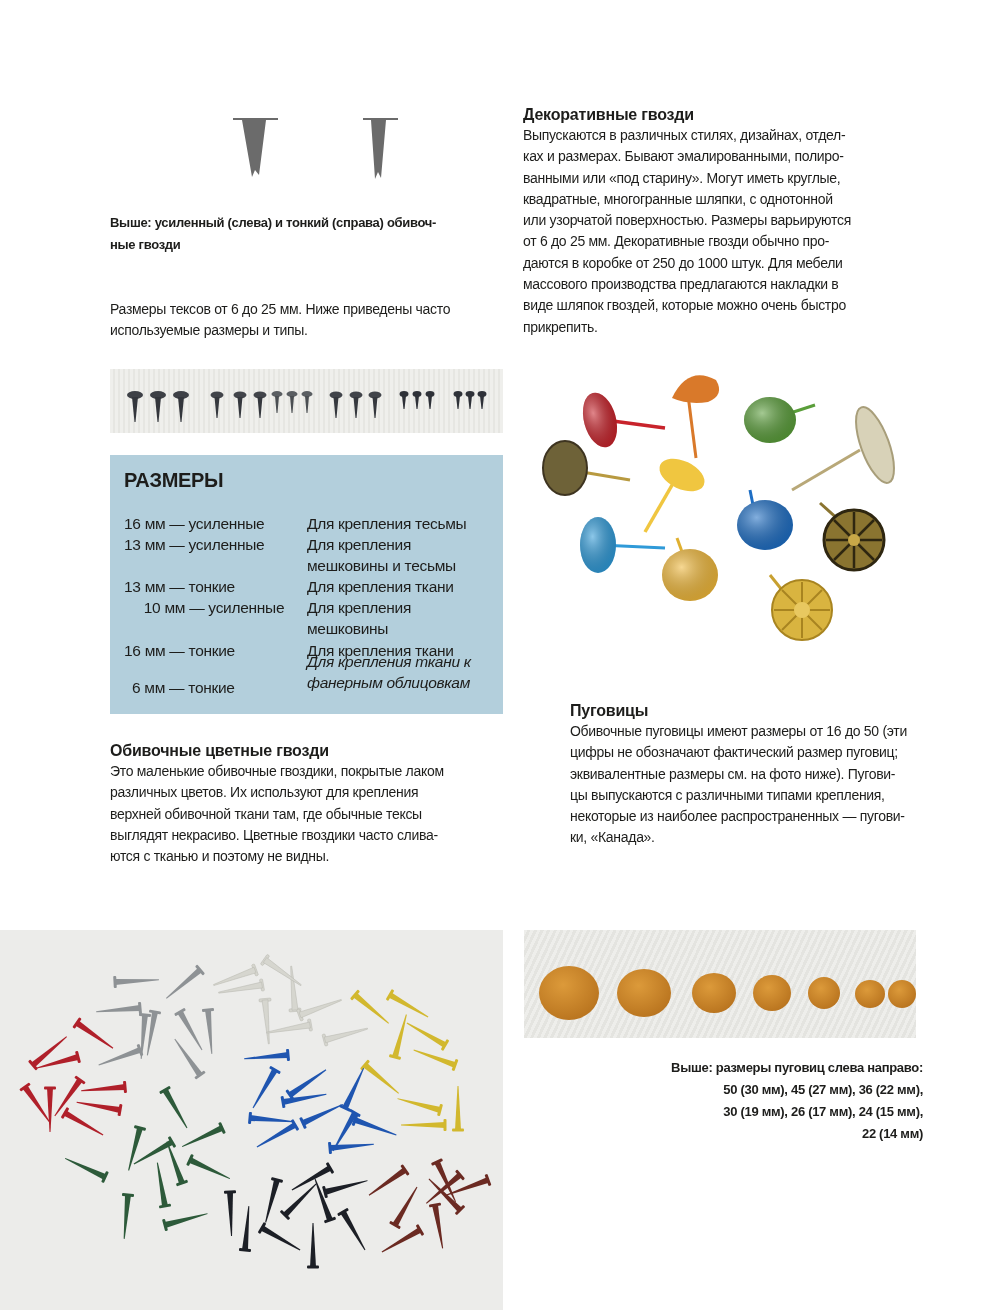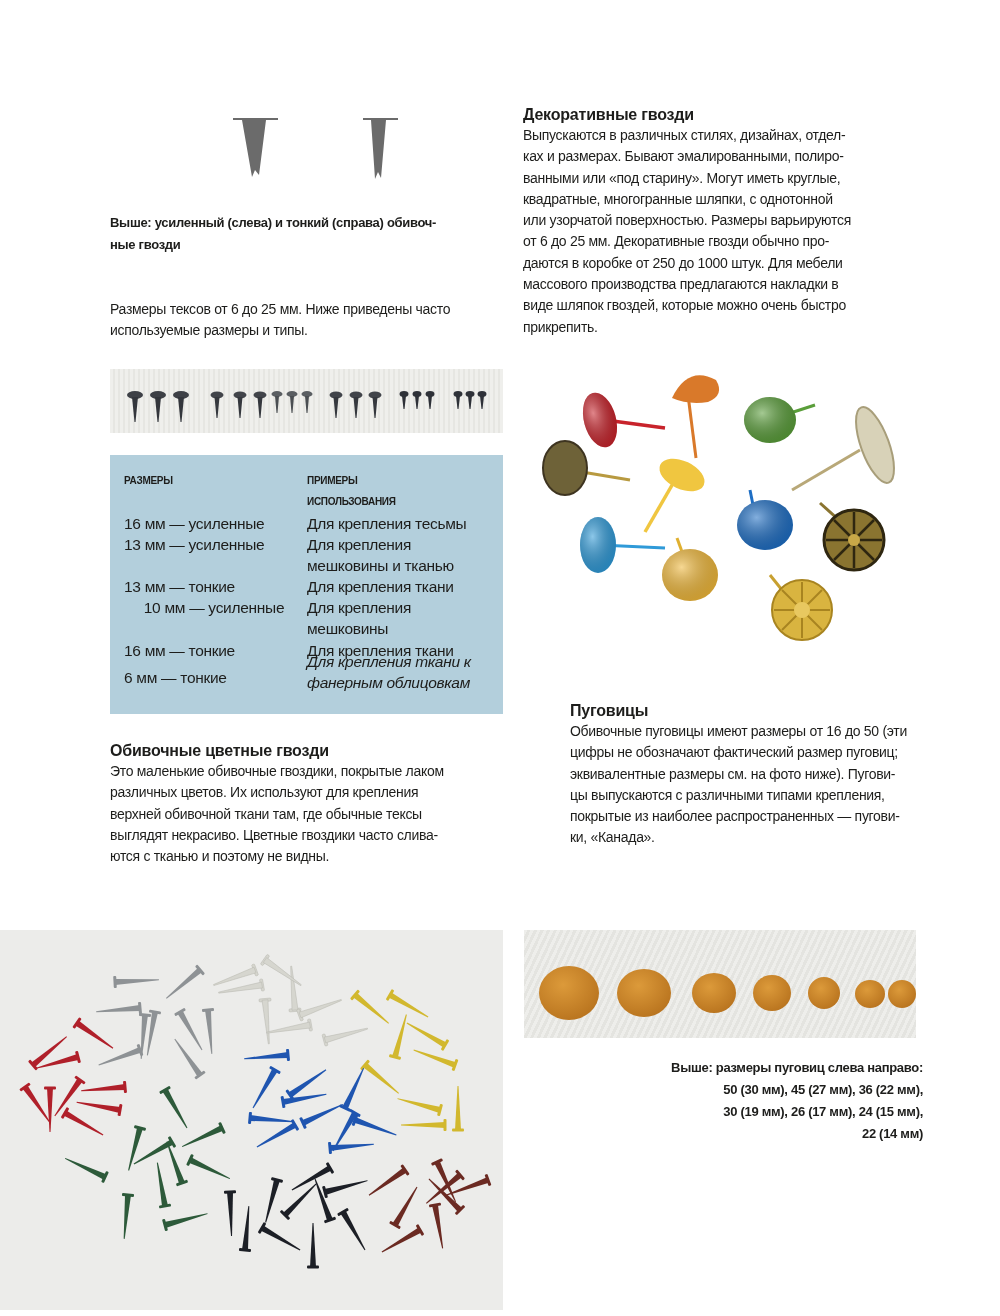--- a/index.html
+++ b/index.html
@@ -18,21 +18,21 @@
   .diag { left:230px; top:115px; width:170px; height:70px; }
 
   
   .tacks-strip { left:110px; top:369px; width:393px; height:64px;
     background:repeating-linear-gradient(90deg,#efefec 0 3px,#e6e6e2 3px 5px); }
 
   
   .sizes-box { left:110px; top:455px; width:393px; height:259px; background:#b3cfdc; }
   .sizes-box .col1 { position:absolute; left:14px; width:180px; }
   .sizes-box .col2 { position:absolute; left:197px; width:190px; }
-  .tbl-head { font-weight:bold; font-size:10px; line-height:21px; letter-spacing:-0.3px; }
+  .tbl-head { font-weight:bold; font-size:20px; line-height:21px; letter-spacing:-0.3px; }
   .tbl-cell { font-size:15.5px; line-height:21.3px; letter-spacing:-0.3px; }
 
   
   .deco-photo { left:520px; top:360px; width:420px; height:330px; background:#ffffff; }
 
   
   .color-photo { left:0; top:930px; width:503px; height:380px; background:#ececea; }
 
   
   .buttons-strip { left:524px; top:930px; width:392px; height:108px;
@@ -100,47 +100,43 @@
       <use href="#tackXS" x="307" y="25"></use>
       <use href="#tackXS" x="320" y="25"></use>
     <use href="#tackXS" x="348" y="25"></use>
       <use href="#tackXS" x="360" y="25"></use>
       <use href="#tackXS" x="372" y="25"></use>
   </svg>
 </div>
 
 <div class="abs sizes-box">
   <div class="col1 tbl-head" style="top:15px;">РАЗМЕРЫ</div>
-  <div class="col2 tbl-head" style="top:15px;">
-    <div>ПРИМЕРЫ</div>
-    <div>ИСПОЛЬЗОВАНИЯ</div>
-  </div>
 
   <div class="col1 tbl-cell" style="top:58px;">16 мм — усиленные</div>
   <div class="col2 tbl-cell" style="top:58px;">Для крепления тесьмы</div>
 
   <div class="col1 tbl-cell" style="top:79px;">13 мм — усиленные</div>
   <div class="col2 tbl-cell" style="top:79px;">
     <div>Для крепления</div>
-    <div>мешковины и тканью</div>
+    <div>мешковины и тесьмы</div>
   </div>
 
   <div class="col1 tbl-cell" style="top:121px;">13 мм — тонкие</div>
   <div class="col2 tbl-cell" style="top:121px;">Для крепления ткани</div>
 
   <div class="col1 tbl-cell" style="top:142px;text-align:center;">10 мм — усиленные</div>
   <div class="col2 tbl-cell" style="top:142px;">
     <div>Для крепления</div>
     <div>мешковины</div>
   </div>
 
   <div class="col1 tbl-cell" style="top:185px;">16 мм — тонкие</div>
   <div class="col2 tbl-cell" style="top:185px;">Для крепления ткани</div>
 
-  <div class="col1 tbl-cell" style="top:212px;">6 мм — тонкие</div>
+  <div class="col1 tbl-cell" style="top:222px;margin-left:8px;">6 мм — тонкие</div>
   <div class="col2 tbl-cell" style="top:196px;font-style:italic;">
     <div>Для крепления ткани к</div>
     <div>фанерным облицовкам</div>
   </div>
 </div>
 
 <div class="abs" style="left:110px; top:740px; width:400px;">
   <div class="heading">Обивочные цветные гвозди</div>
   <div class="body-text">
     <div>Это маленькие обивочные гвоздики, покрытые лаком</div>
@@ -339,21 +335,21 @@
   </svg>
 </div>
 
 <div class="abs" style="left:523px; top:700px; width:420px;margin-left:47px;">
   <div class="heading">Пуговицы</div>
   <div class="body-text">
     <div>Обивочные пуговицы имеют размеры от 16 до 50 (эти</div>
     <div>цифры не обозначают фактический размер пуговиц;</div>
     <div>эквивалентные размеры см. на фото ниже). Пугови-</div>
     <div>цы выпускаются с различными типами крепления,</div>
-    <div>покрытые из наиболее распространенных — пугови-</div>
+    <div>некоторые из наиболее распространенных — пугови-</div>
     <div>ки, «Канада».</div>
   </div>
 </div>
 
 <div class="abs photo buttons-strip">
   <svg width="392" height="108" viewBox="0 0 392 108">
     <defs>
       <radialGradient id="gBtn" cx="0.4" cy="0.35" r="0.7">
         <stop offset="0" stop-color="#dc9a3a"></stop>
         <stop offset="1" stop-color="#b8731e"></stop>

